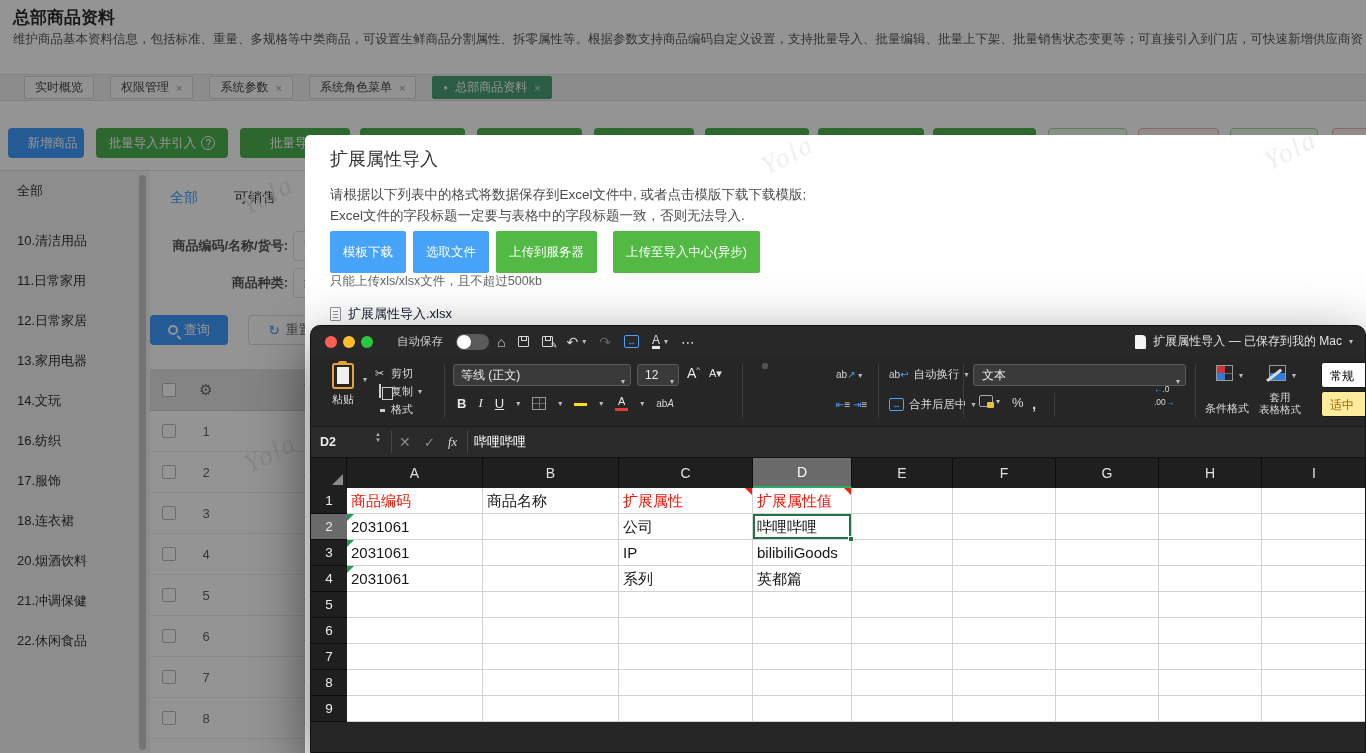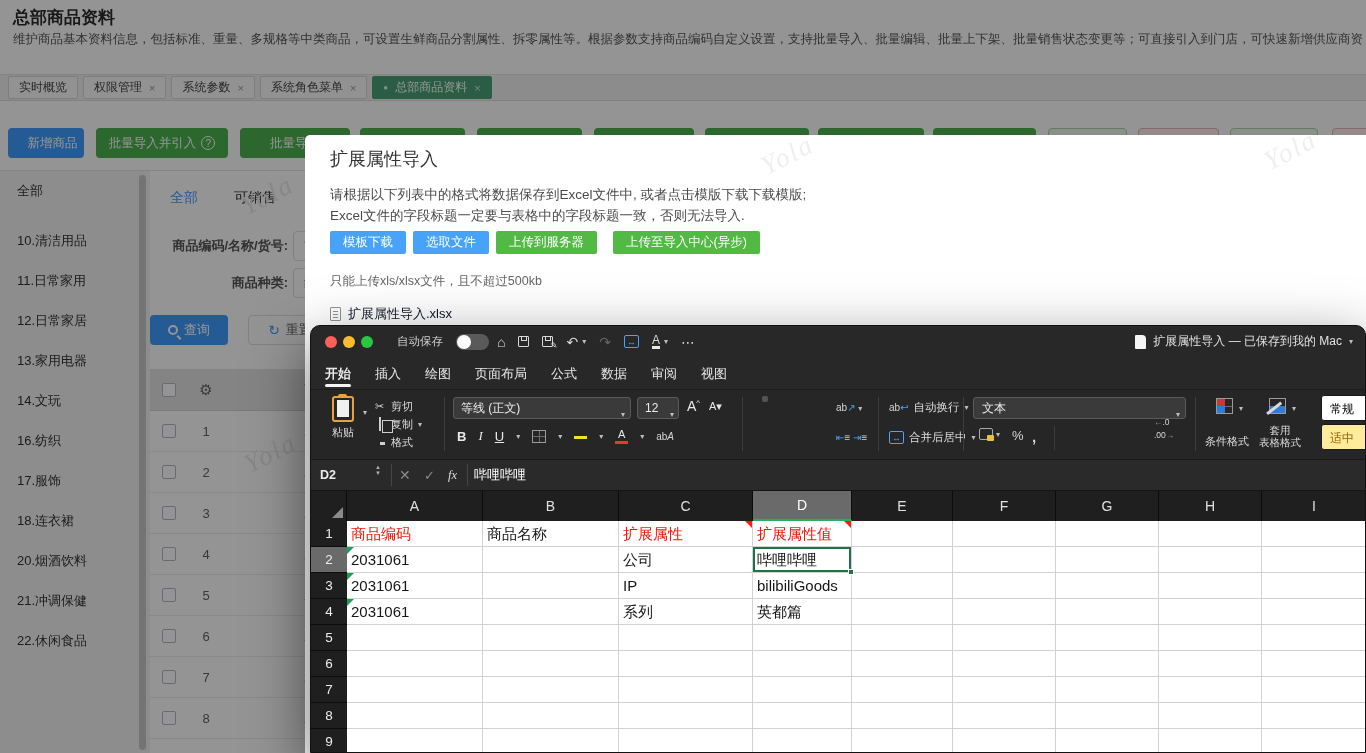--- a/index.html
+++ b/index.html
@@ -8,21 +8,21 @@
   #stage { position:relative; width:1366px; height:753px; overflow:hidden; background:#fff; }
 
   
   #bg-page { position:absolute; inset:0; background:#fff; }
   .bg-header { position:absolute; left:0; top:0; width:1366px; height:62px; background:#fff; }
   .bg-title { position:absolute; left:13px; top:6px; font-size:17px; font-weight:bold; color:#2b2b2b; }
   .bg-desc { position:absolute; left:13px; top:31px; width:1350px; font-size:12.5px; color:#555;
              white-space:nowrap; overflow:hidden; }
   .bg-tabbar { position:absolute; left:0; top:74px; width:1366px; height:27px; background:#f1f1f1;
                border-top:1px solid #e3e3e3; border-bottom:1px solid #dcdcdc; display:flex; align-items:center;
-               padding-left:8px; gap:5px; }
+               padding-left:24px; gap:16px; }
   .bg-tab { height:23px; display:flex; align-items:center; padding:0 10px; background:#fcfcfc;
             border:1px solid #d8d8d8; font-size:12px; color:#444; border-radius:2px; cursor:pointer; }
   .bg-tab .dot { display:none; }
   .bg-tab .x { margin-left:7px; font-size:11px; color:#999; }
   .bg-tab.active { background:#49A074; border-color:#49A074; color:#fff; }
   .bg-tab.active .dot { display:inline-block; margin-right:7px; font-size:8px; color:#e8efe9; }
   .bg-tab.active .x { color:#d5e5da; }
 
   .bg-toolbar-btn { position:absolute; top:128px; height:30px; border-radius:4px; color:#fff;
                     font-size:12.5px; display:flex; align-items:center; justify-content:center; gap:5px; cursor:pointer; }
@@ -71,21 +71,21 @@
   
   #dim { position:absolute; inset:0; background:rgba(0,0,0,0.42); z-index:5; }
 
   
   #modal { position:absolute; left:305px; top:135px; width:1061px; height:618px; background:#fff;
            border-radius:5px 0 0 0; z-index:10; }
   .md-title { position:absolute; left:25px; top:12px; font-size:18px; color:#333; }
   .md-line1 { position:absolute; left:25px; top:51px; font-size:13.5px; color:#4a4a4a; }
   .md-line2 { position:absolute; left:25px; top:72px; font-size:13.5px; color:#4a4a4a; }
   .md-btnrow { position:absolute; left:25px; top:96px; display:flex; }
-  .md-btn { height:23px; border-radius:2px; color:#fff; font-size:12.5px; display:flex; align-items:center;
+  .md-btn { height:42px; border-radius:2px; color:#fff; font-size:12.5px; display:flex; align-items:center;
             justify-content:center; padding:0 13px; cursor:pointer; }
   .md-blue { background:#47A3F7; margin-right:7px; }
   .md-green { background:#53B945; margin-right:16px; }
   .md-note { position:absolute; left:25px; top:138px; font-size:12.5px; color:#666; }
   .md-file { position:absolute; left:25px; top:170px; display:flex; align-items:center; gap:7px;
              font-size:13px; color:#0f172a; cursor:pointer; }
   .doc-ic { width:11px; height:14px; border:1px solid #909399; border-radius:1px; position:relative; background:#fff; }
   .doc-ic::after { content:""; position:absolute; left:2px; top:3px; width:5px; height:1px; background:#909399;
                    box-shadow:0 3px 0 #909399, 0 6px 0 #909399; }
   .md-wm { color:#efefef; }
@@ -424,30 +424,20 @@
           <span class="chev">▾</span>
         <span>⋯</span>
       </div>
       <div class="xl-doctitle">
         <span class="wdoc-ic"></span>
         <span>扩展属性导入 — 已保存到我的 Mac</span>
         <span class="chev">▾</span>
       </div>
     </div>
 
-    <div class="xl-ribbontabs" id="xl-ribbontabs">
-        <div class="rtab active">开始</div>
-        <div class="rtab">插入</div>
-        <div class="rtab">绘图</div>
-        <div class="rtab">页面布局</div>
-        <div class="rtab">公式</div>
-        <div class="rtab">数据</div>
-        <div class="rtab">审阅</div>
-        <div class="rtab">视图</div>
-      </div>
 
     <div class="xl-ribbon">
 
       <div class="rb-paste">
         <div class="clip-ic"></div>
         <span class="chev">▾</span>
         <div class="lbl">粘贴</div>
       </div>
       <div class="rb-ccf">
         <div class="rb-mini">

